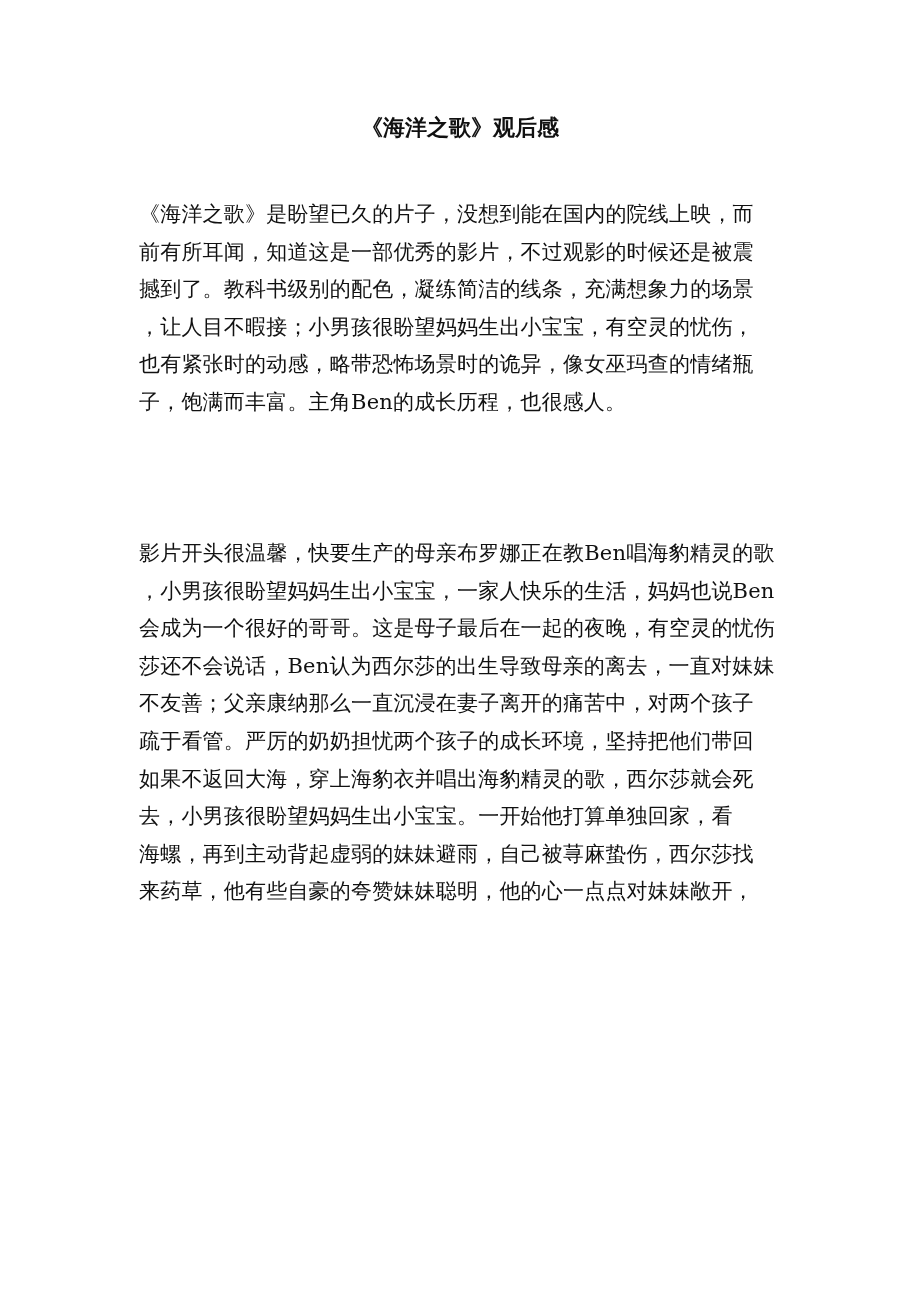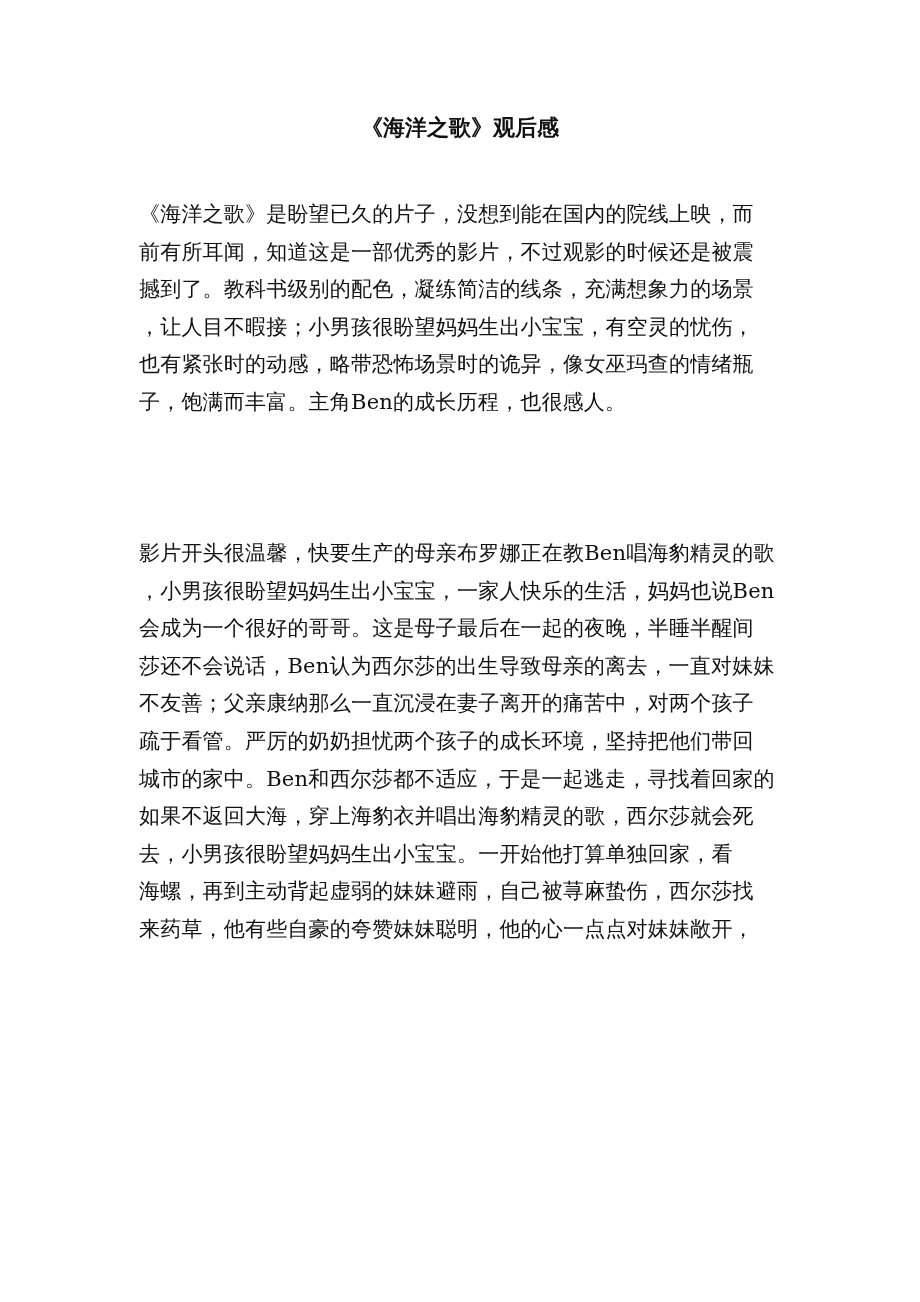--- a/index.html
+++ b/index.html
@@ -61,23 +61,22 @@
     <span class="line">前有所耳闻，知道这是一部优秀的影片，不过观影的时候还是被震</span>
     <span class="line">撼到了。教科书级别的配色，凝练简洁的线条，充满想象力的场景</span>
     <span class="line">，让人目不暇接；小男孩很盼望妈妈生出小宝宝，有空灵的忧伤，</span>
     <span class="line">也有紧张时的动感，略带恐怖场景时的诡异，像女巫玛查的情绪瓶</span>
     <span class="line">子，饱满而丰富。主角Ben的成长历程，也很感人。</span>
   </div>
 
   <div class="body-text para2">
     <span class="line">影片开头很温馨，快要生产的母亲布罗娜正在教Ben唱海豹精灵的歌</span>
     <span class="line">，小男孩很盼望妈妈生出小宝宝，一家人快乐的生活，妈妈也说Ben</span>
-    <span class="line">会成为一个很好的哥哥。这是母子最后在一起的夜晚，半睡半醒间</span>
+    <span class="line">会成为一个很好的哥哥。这是母子最后在一起的夜晚，有空灵的忧伤</span>
     <span class="line">莎还不会说话，Ben认为西尔莎的出生导致母亲的离去，一直对妹妹</span>
     <span class="line">不友善；父亲康纳那么一直沉浸在妻子离开的痛苦中，对两个孩子</span>
     <span class="line">疏于看管。严厉的奶奶担忧两个孩子的成长环境，坚持把他们带回</span>
-    <span class="line">城市的家中。Ben和西尔莎都不适应，于是一起逃走，寻找着回家的</span>
     <span class="line">如果不返回大海，穿上海豹衣并唱出海豹精灵的歌，西尔莎就会死</span>
     <span class="line">去，小男孩很盼望妈妈生出小宝宝。一开始他打算单独回家，看</span>
     <span class="line">海螺，再到主动背起虚弱的妹妹避雨，自己被荨麻蛰伤，西尔莎找</span>
     <span class="line">来药草，他有些自豪的夸赞妹妹聪明，他的心一点点对妹妹敞开，</span>
   </div>
 </div>
 
 </body></html>

